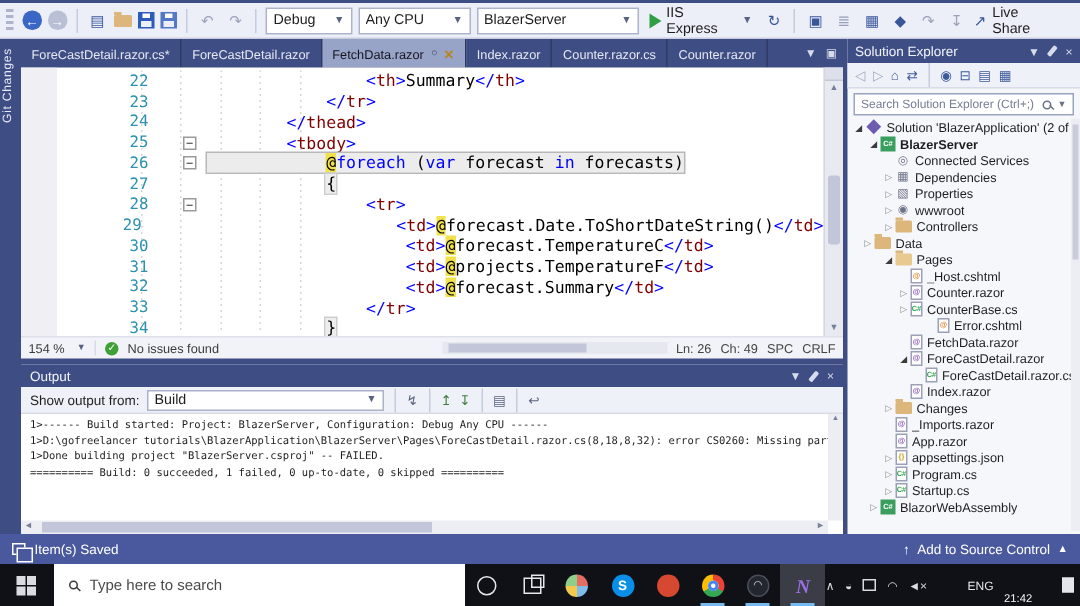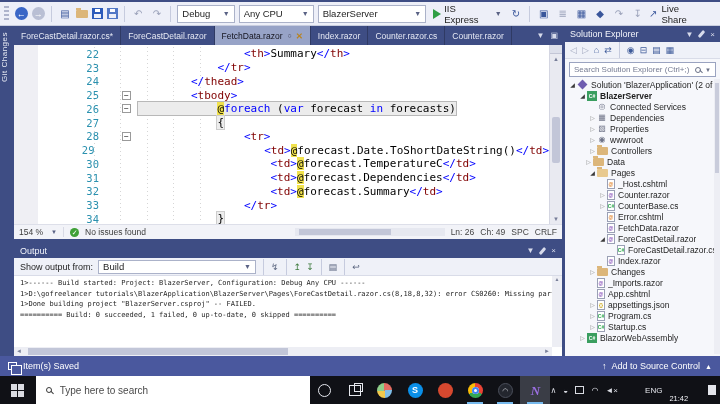--- a/index.html
+++ b/index.html
@@ -306,21 +306,21 @@
           <span class="ctxt">                    <span class="tp">&lt;</span><span class="tt">td</span><span class="tp">&gt;</span><span class="ta">@</span><span class="tx2">forecast.Date.ToShortDateString()</span><span class="tp">&lt;/</span><span class="tt">td</span><span class="tp">&gt;</span></span>
         </div>
         <div class="crow">
           <span class="ln">30</span>
           <span class="fm"></span>
           <span class="ctxt">                    <span class="tp">&lt;</span><span class="tt">td</span><span class="tp">&gt;</span><span class="ta">@</span><span class="tx2">forecast.TemperatureC</span><span class="tp">&lt;/</span><span class="tt">td</span><span class="tp">&gt;</span></span>
         </div>
         <div class="crow">
           <span class="ln">31</span>
           <span class="fm"></span>
-          <span class="ctxt">                    <span class="tp">&lt;</span><span class="tt">td</span><span class="tp">&gt;</span><span class="ta">@</span><span class="tx2">forecast.Dependencies</span><span class="tp">&lt;/</span><span class="tt">td</span><span class="tp">&gt;</span></span>
+          <span class="ctxt">                    <span class="tp">&lt;</span><span class="tt">td</span><span class="tp">&gt;</span><span class="ta">@</span><span class="tx2">projects.TemperatureF</span><span class="tp">&lt;/</span><span class="tt">td</span><span class="tp">&gt;</span></span>
         </div>
         <div class="crow">
           <span class="ln">32</span>
           <span class="fm"></span>
           <span class="ctxt">                    <span class="tp">&lt;</span><span class="tt">td</span><span class="tp">&gt;</span><span class="ta">@</span><span class="tx2">forecast.Summary</span><span class="tp">&lt;/</span><span class="tt">td</span><span class="tp">&gt;</span></span>
         </div>
         <div class="crow">
           <span class="ln">33</span>
           <span class="fm"></span>
           <span class="ctxt">                <span class="tp">&lt;/</span><span class="tt">tr</span><span class="tp">&gt;</span></span>
@@ -450,21 +450,21 @@
         <div class="trow" style="padding-left: 23px;">
           <span class="arr">▷</span>
           <span class="ti ic-glyph">◉</span>
           <span class="lbl">wwwroot</span>
         </div>
         <div class="trow" style="padding-left: 23px;">
           <span class="arr">▷</span>
           <span class="ti ic-folder"></span>
           <span class="lbl">Controllers</span>
         </div>
-        <div class="trow" style="padding-left: 19px;">
+        <div class="trow" style="padding-left: 9px;">
           <span class="arr">▷</span>
           <span class="ti ic-folder"></span>
           <span class="lbl">Data</span>
         </div>
         <div class="trow" style="padding-left: 23px;">
           <span class="arr exp">◢</span>
           <span class="ti ic-folder-open"></span>
           <span class="lbl">Pages</span>
         </div>
         <div class="trow" style="padding-left: 33px;">
@@ -475,21 +475,21 @@
         <div class="trow" style="padding-left: 33px;">
           <span class="arr">▷</span>
           <span class="ti ic-file" style="color: rgb(123, 63, 179);">@</span>
           <span class="lbl">Counter.razor</span>
         </div>
         <div class="trow" style="padding-left: 33px;">
           <span class="arr">▷</span>
           <span class="ti ic-file" style="color: rgb(47, 168, 79);">C#</span>
           <span class="lbl">CounterBase.cs</span>
         </div>
-        <div class="trow" style="padding-left: 33px;">
+        <div class="trow" style="padding-left: 51px;">
           <span class="arr"></span>
           <span class="ti ic-file" style="color: rgb(224, 124, 31);">@</span>
           <span class="lbl">Error.cshtml</span>
         </div>
         <div class="trow" style="padding-left: 33px;">
           <span class="arr"></span>
           <span class="ti ic-file" style="color: rgb(123, 63, 179);">@</span>
           <span class="lbl">FetchData.razor</span>
         </div>
         <div class="trow" style="padding-left: 33px;">
@@ -513,21 +513,21 @@
           <span class="lbl">Changes</span>
         </div>
         <div class="trow" style="padding-left: 23px;">
           <span class="arr"></span>
           <span class="ti ic-file" style="color: rgb(123, 63, 179);">@</span>
           <span class="lbl">_Imports.razor</span>
         </div>
         <div class="trow" style="padding-left: 23px;">
           <span class="arr"></span>
           <span class="ti ic-file" style="color: rgb(123, 63, 179);">@</span>
-          <span class="lbl">App.cshtml</span>
+          <span class="lbl">App.razor</span>
         </div>
         <div class="trow" style="padding-left: 23px;">
           <span class="arr">▷</span>
           <span class="ti ic-file" style="color: rgb(201, 166, 23);">{}</span>
           <span class="lbl">appsettings.json</span>
         </div>
         <div class="trow" style="padding-left: 23px;">
           <span class="arr">▷</span>
           <span class="ti ic-file" style="color: rgb(47, 168, 79);">C#</span>
           <span class="lbl">Program.cs</span>

